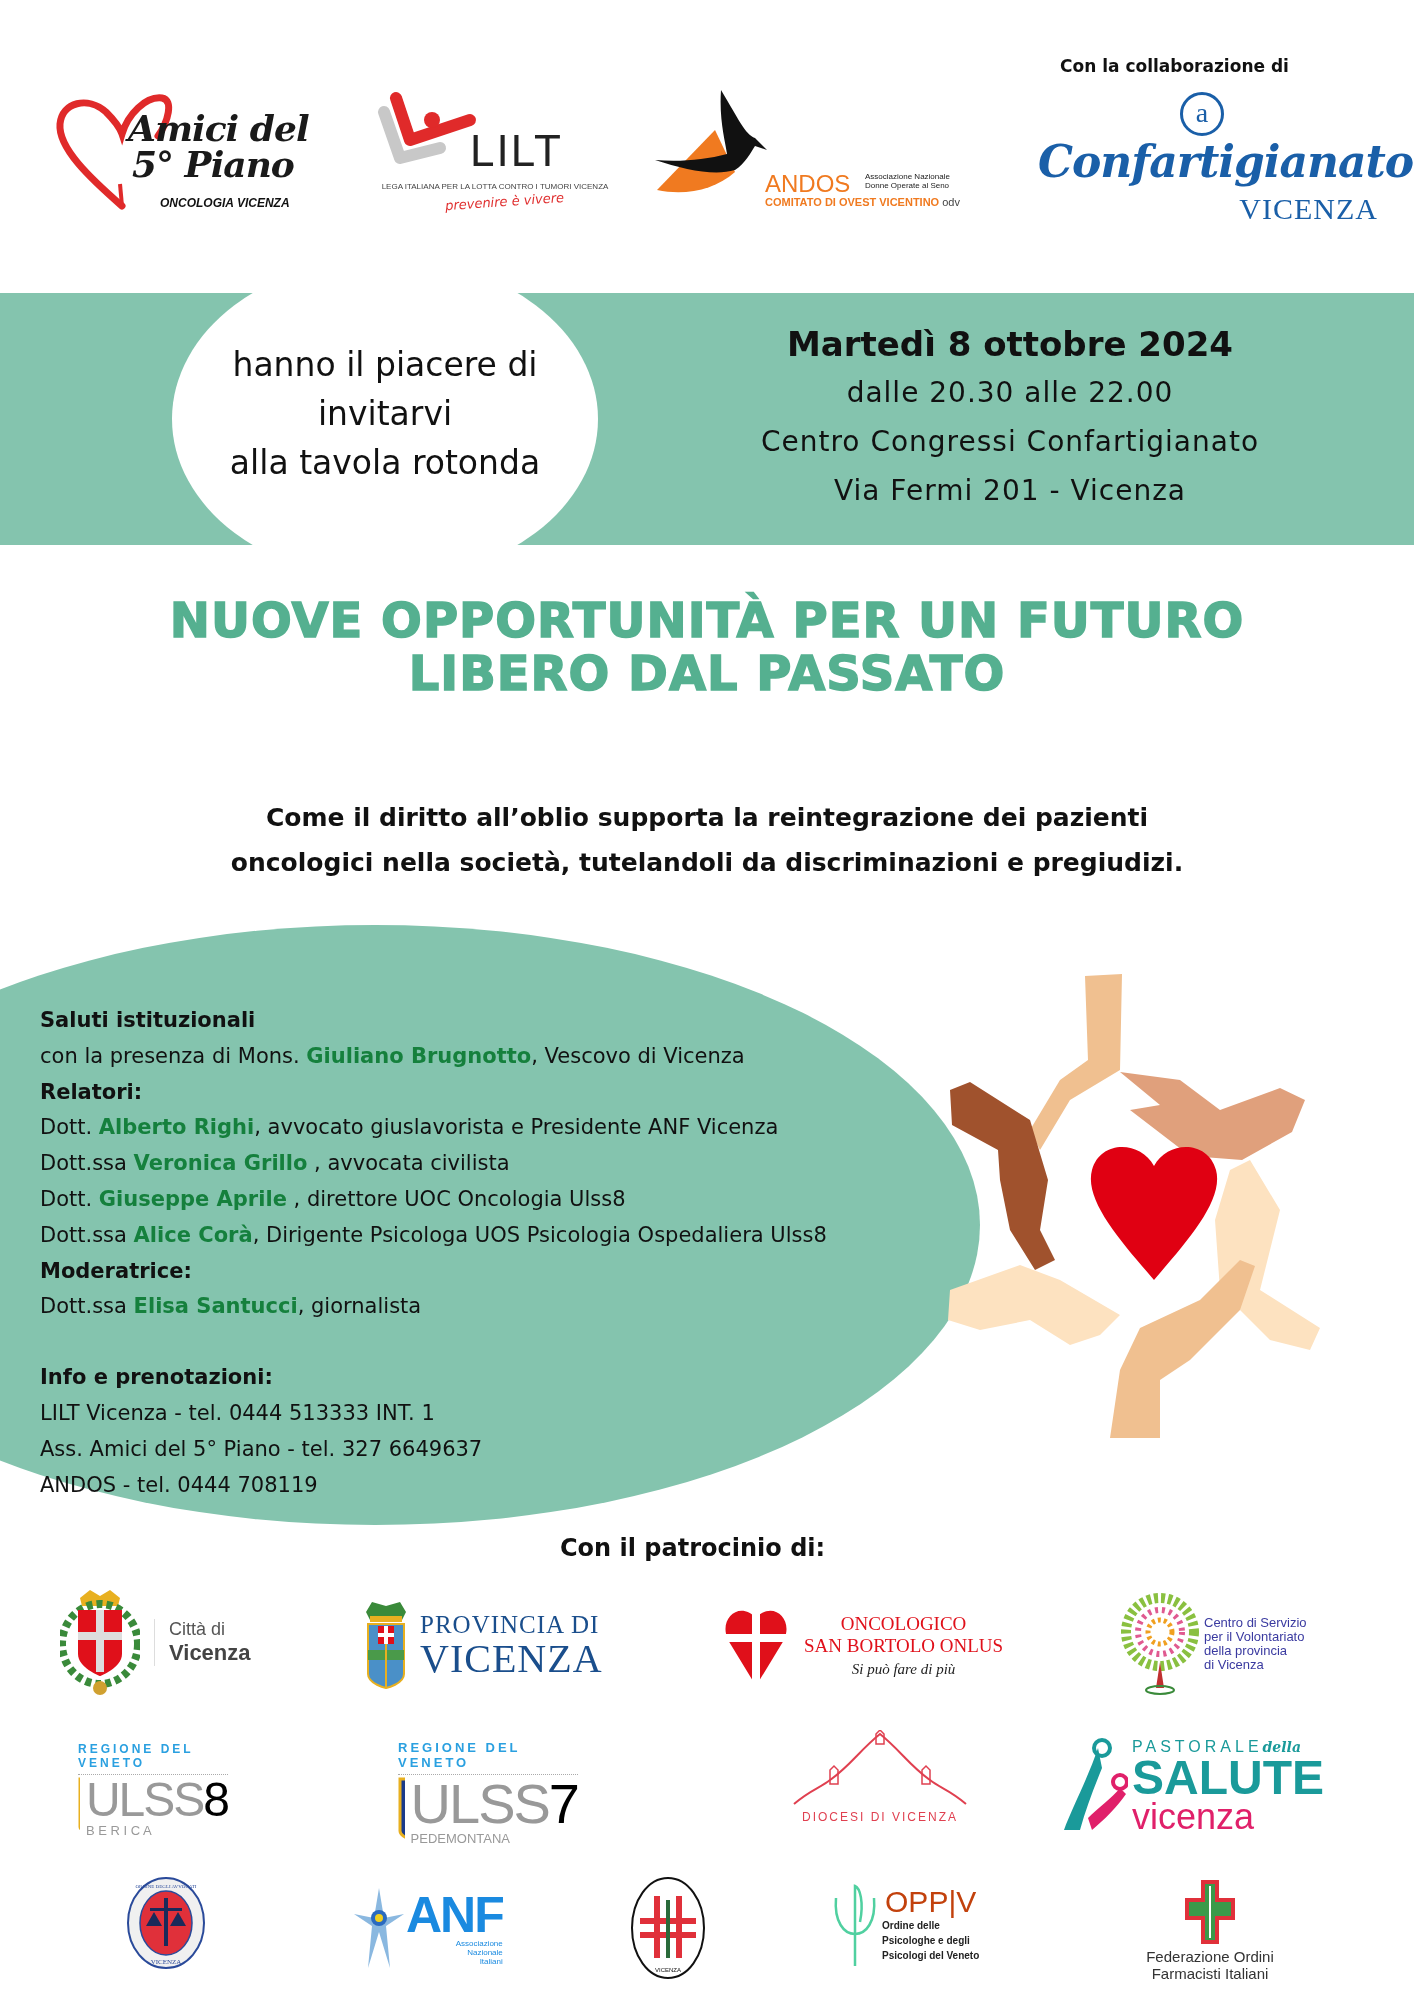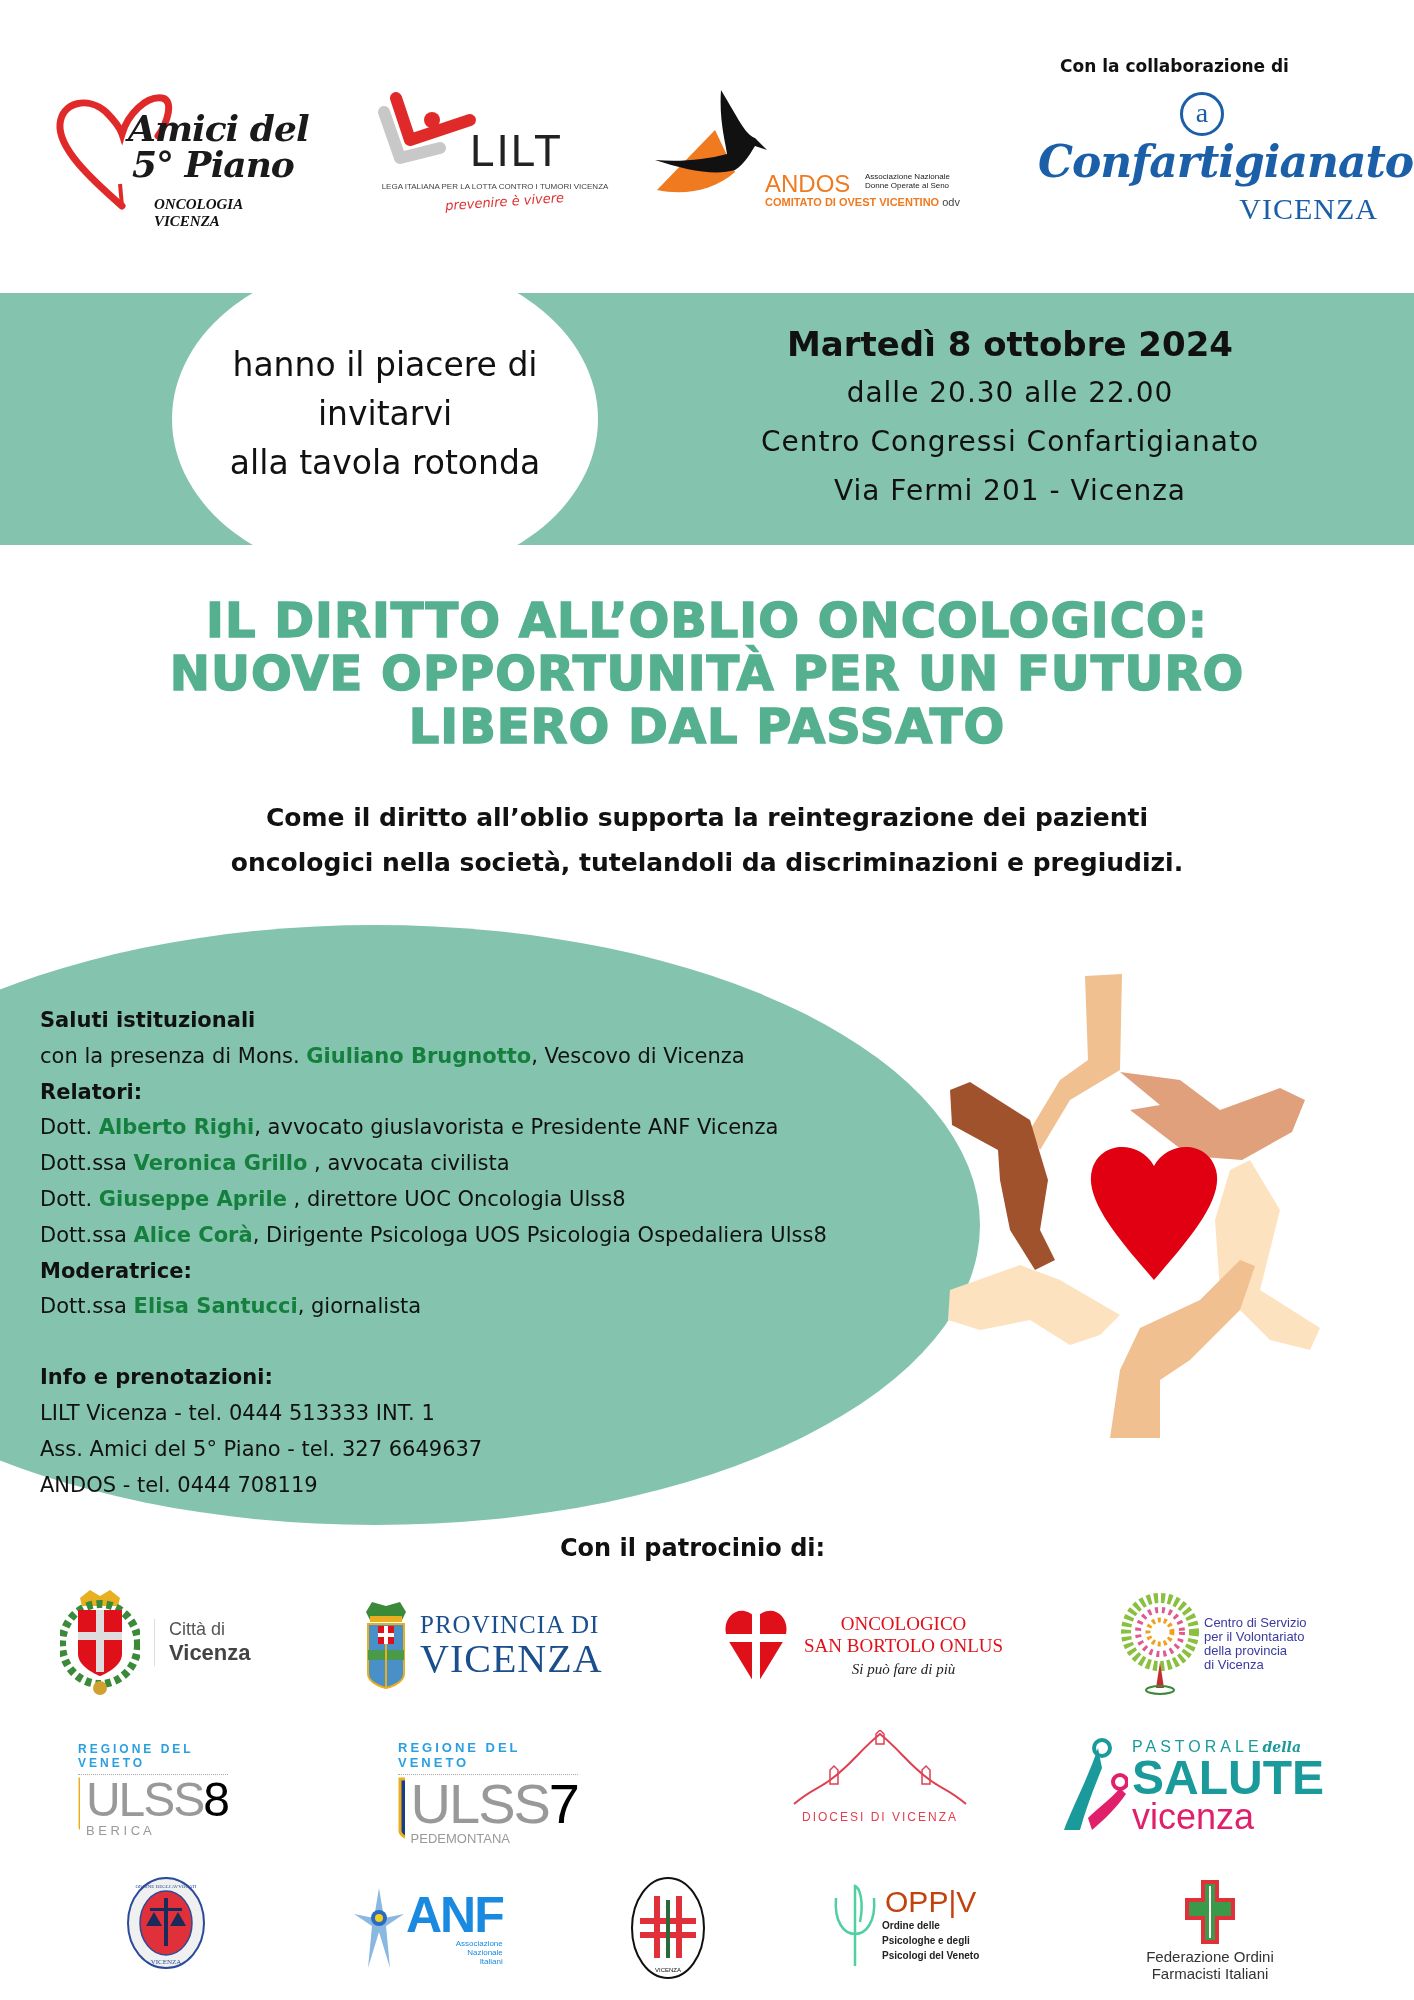--- a/index.html
+++ b/index.html
@@ -4,21 +4,21 @@
 <style>
   * { box-sizing: border-box; margin: 0; padding: 0; }
   html, body { width: 1414px; height: 2000px; background: #ffffff; overflow: hidden; }
   body { position: relative; font-family: "DejaVu Sans", sans-serif; color: #111; }
 
   .abs { position: absolute; }
 
   
   .logo-amici { left: 50px; top: 88px; width: 260px; height: 130px; }
   .amici-text { position: absolute; left: 78px; top: 22px; font-family: "DejaVu Serif", serif; font-style: italic; font-weight: bold; font-size: 36px; line-height: 36px; color: #1a1a1a; letter-spacing: -1px; }
-  .amici-sub { position: absolute; left: 104px; top: 108px; font-family: Liberation Serif, serif; font-style: italic; font-weight: bold; font-size: 15px; color: #111; }
+  .amici-sub { position: absolute; left: 110px; top: 108px; font-family: Liberation Sans, sans-serif; font-style: italic; font-weight: bold; font-size: 12px; color: #111; }
 
   .logo-lilt { left: 360px; top: 90px; width: 270px; height: 125px; }
   .lilt-word { position: absolute; left: 110px; top: 36px; font-family: "Liberation Sans", sans-serif; font-size: 44px; letter-spacing: 2px; color: #222; }
   .lilt-sub { position: absolute; left: 0; top: 92px; width: 270px; text-align: center; font-family: "Liberation Sans", sans-serif; font-size: 8px; color: #444; }
   .lilt-tag { position: absolute; left: 85px; top: 104px; font-family: "DejaVu Sans", sans-serif; font-style: italic; font-size: 13px; color: #e03030; transform: rotate(-4deg); }
 
   .logo-andos { left: 655px; top: 90px; width: 340px; height: 125px; }
   .andos-word { position: absolute; left: 110px; top: 80px; font-family: "Liberation Sans", sans-serif; font-size: 24px; color: #f07a20; letter-spacing: 0; }
   .andos-desc { position: absolute; left: 210px; top: 82px; font-family: "Liberation Sans", sans-serif; font-size: 8px; line-height: 9px; color: #222; }
   .andos-comitato { position: absolute; left: 110px; top: 106px; font-family: "Liberation Sans", sans-serif; font-weight: bold; font-size: 11px; color: #f07a20; white-space: nowrap; }
@@ -112,21 +112,20 @@
   <div>alla tavola rotonda</div>
 </div>
 <div class="abs event-block">
   <div class="event-date">Martedì 8 ottobre 2024</div>
   <div class="event-line">dalle 20.30 alle 22.00</div>
   <div class="event-line">Centro Congressi Confartigianato</div>
   <div class="event-line">Via Fermi 201 - Vicenza</div>
 </div>
 
 <div class="abs title">
-  <div>IL DIRITTO ALL’OBLIO ONCOLOGICO:</div>
   <div>NUOVE OPPORTUNITÀ PER UN FUTURO</div>
   <div>LIBERO DAL PASSATO</div>
 </div>
 <div class="abs subtitle">
   <div>Come il diritto all’oblio supporta la reintegrazione dei pazienti</div>
   <div>oncologici nella società, tutelandoli da discriminazioni e pregiudizi.</div>
 </div>
 
 <div class="abs prog-ellipse"></div>
 <div class="abs program">

